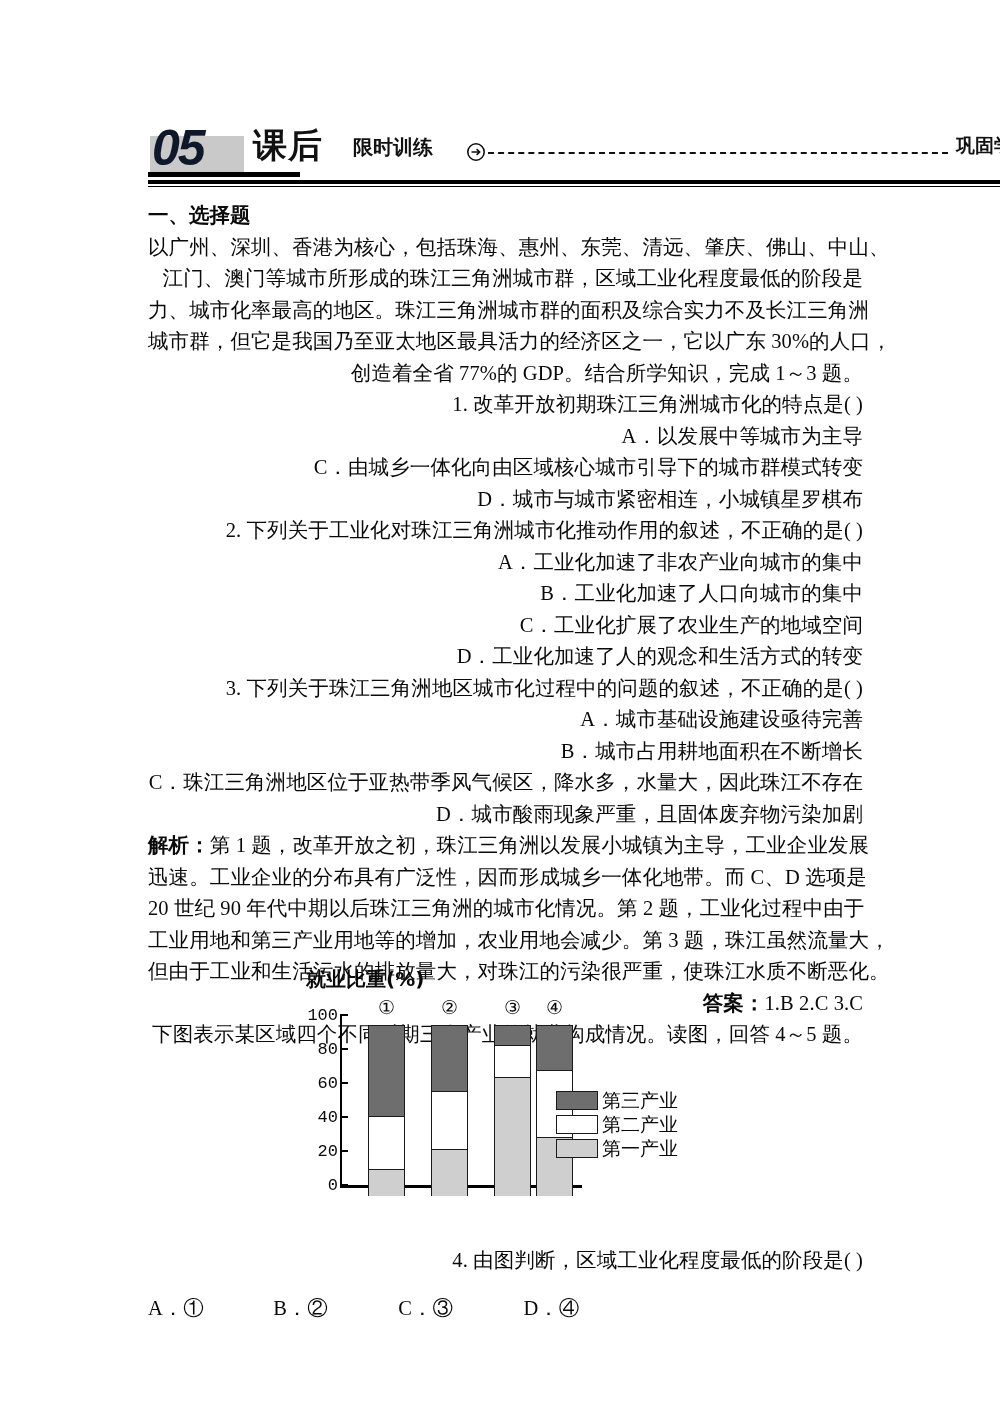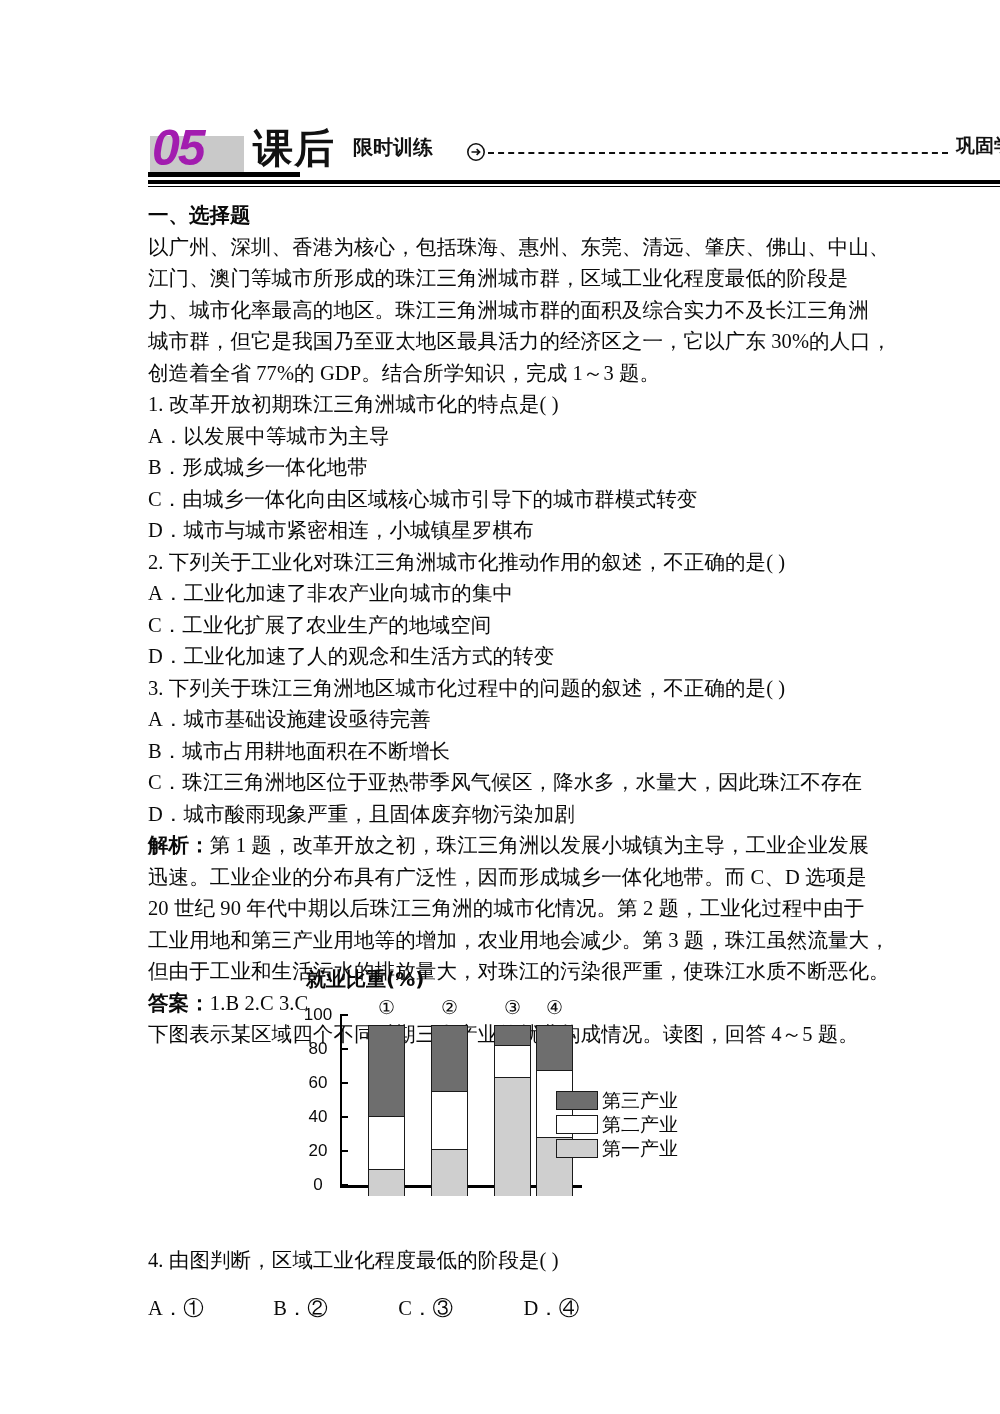--- a/index.html
+++ b/index.html
@@ -48,37 +48,37 @@
   }
   .badge-num {
     position: absolute;
     left: 4px;
     top: -3px;
     font-family: "Liberation Sans", "DejaVu Sans", sans-serif;
     font-size: 50px;
     font-weight: bold;
     font-style: italic;
     letter-spacing: -2px;
-    color: #a21caf;
+    color: #0f172a;
     line-height: 1;
   }
   .badge-rule {
     position: absolute;
     left: 0px;
     top: 50px;
     width: 152px;
     height: 5px;
     background: #000;
   }
   .banner-title {
     position: absolute;
     left: 105px;
     top: 6px;
     font-family: "DejaVu Sans", "Liberation Sans", sans-serif;
-    font-size: 40px;
+    font-size: 34px;
     font-weight: bold;
     letter-spacing: 1px;
     color: #111;
     line-height: 1;
   }
   .banner-sub {
     position: absolute;
     left: 205px;
     top: 15px;
     font-family: "DejaVu Sans", "Liberation Sans", sans-serif;
@@ -134,20 +134,21 @@
     position: absolute;
     left: 148px;
     top: 200px;
     width: 715px;
   }
   .ln {
     font-size: 20.5px;
     line-height: 31.5px;
     white-space: nowrap;
     letter-spacing: 0.1px;
+    text-align: right;
   }
   .bold { font-weight: bold; }
   .sec-head {
     font-size: 20.5px;
     line-height: 31.5px;
     font-weight: bold;
   }
 
   
   .chart {
@@ -193,24 +194,24 @@
     position: absolute;
     left: 28px;
     width: 6px;
     height: 2px;
     background: #000;
   }
   .ylab {
     position: absolute;
     right: calc(100% - 24px);
     font-size: 17px;
-    text-align: center;
+    text-align: right;
     width: 40px;
     transform: translateY(-50%);
-    font-family: Liberation Sans, sans-serif;
+    font-family: Liberation Mono, monospace;
   }
   .bar {
     position: absolute;
     width: 37px;
     bottom: 0;
   }
   .seg {
     width: 100%;
     box-sizing: border-box;
     border-left: 1.5px solid #1a1a1a;
@@ -304,28 +305,28 @@
       <div class="ln">以广州、深圳、香港为核心，包括珠海、惠州、东莞、清远、肇庆、佛山、中山、</div>
       <div class="ln">江门、澳门等城市所形成的珠江三角洲城市群，区域工业化程度最低的阶段是</div>
       <div class="ln">力、城市化率最高的地区。珠江三角洲城市群的面积及综合实力不及长江三角洲</div>
       <div class="ln">城市群，但它是我国乃至亚太地区最具活力的经济区之一，它以广东 30%的人口，</div>
       <div class="ln">创造着全省 77%的 GDP。结合所学知识，完成 1～3 题。</div>
     </div>
 
     <div>
       <div class="ln"><span>1.</span>&nbsp;<span>改革开放初期珠江三角洲城市化的特点是(      )</span></div>
       <div class="ln">A．以发展中等城市为主导</div>
-      <div class="ln">B．形成城乡一体化地带</div>
       <div class="ln">C．由城乡一体化向由区域核心城市引导下的城市群模式转变</div>
       <div class="ln">D．城市与城市紧密相连，小城镇星罗棋布</div>
     </div>
 
     <div>
       <div class="ln"><span>2.</span>&nbsp;<span>下列关于工业化对珠江三角洲城市化推动作用的叙述，不正确的是(      )</span></div>
       <div class="ln">A．工业化加速了非农产业向城市的集中</div>
+      <div class="ln">B．工业化加速了人口向城市的集中</div>
       <div class="ln">C．工业化扩展了农业生产的地域空间</div>
       <div class="ln">D．工业化加速了人的观念和生活方式的转变</div>
     </div>
 
     <div>
       <div class="ln"><span>3.</span>&nbsp;<span>下列关于珠江三角洲地区城市化过程中的问题的叙述，不正确的是(      )</span></div>
       <div class="ln">A．城市基础设施建设亟待完善</div>
       <div class="ln">B．城市占用耕地面积在不断增长</div>
       <div class="ln">C．珠江三角洲地区位于亚热带季风气候区，降水多，水量大，因此珠江不存在</div>
       <div class="ln">D．城市酸雨现象严重，且固体废弃物污染加剧</div>

